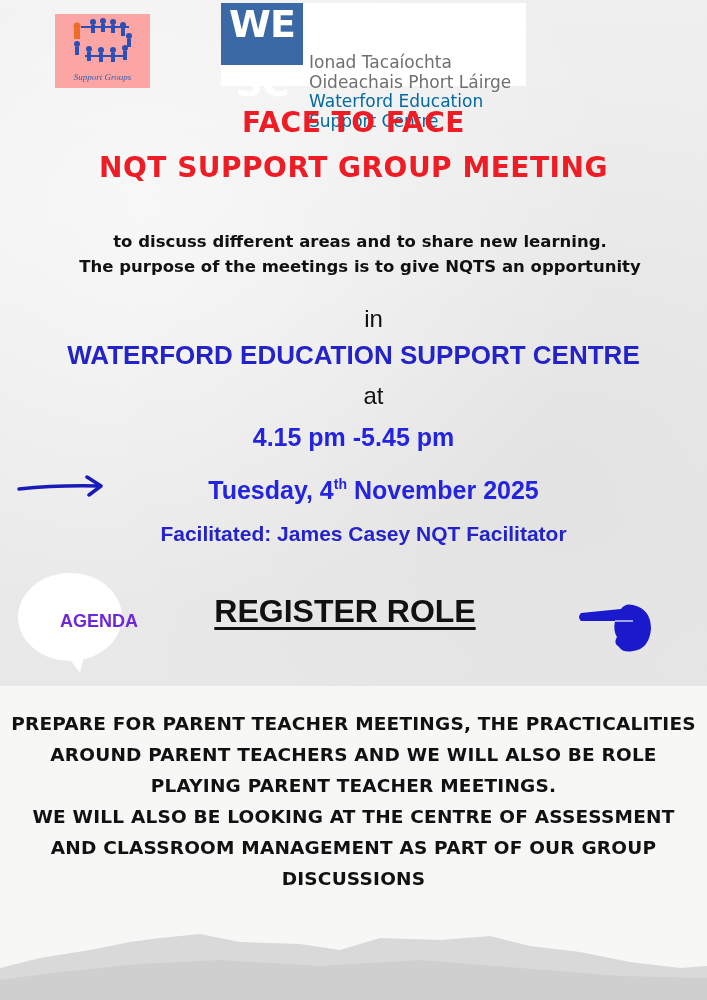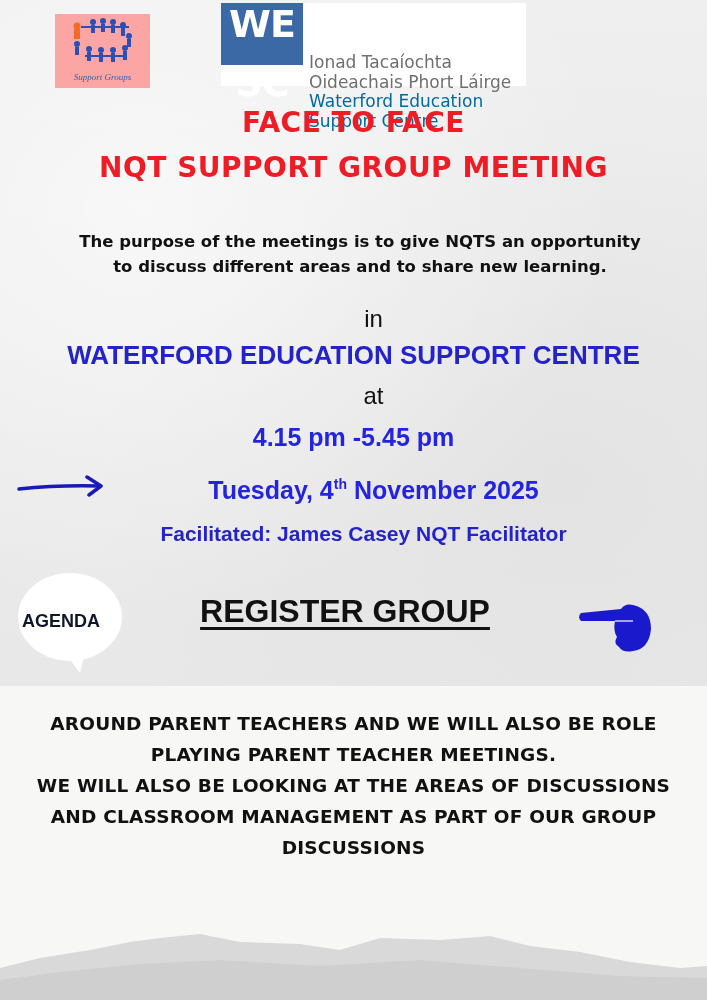--- a/index.html
+++ b/index.html
@@ -52,22 +52,22 @@
 
   .venue { top: 340px; font-family: "Liberation Sans", sans-serif; font-weight: bold; font-size: 26px; color: #2323c9; }
   .time  { top: 423px; font-family: "Liberation Sans", sans-serif; font-weight: bold; font-size: 25px; color: #2323e0; }
   .date  { top: 476px; left: 20px; font-family: "Liberation Sans", sans-serif; font-weight: bold; font-size: 25px; color: #2323e0; }
   .date sup { font-size: 14px; vertical-align: 10px; }
   .facil { top: 522px; left: 10px; font-family: "Liberation Sans", sans-serif; font-weight: bold; font-size: 21px; color: #2323c9; }
 
   .arrow-left { left: 17px; top: 475px; }
 
   .agenda-bubble { left: 10px; top: 573px; width: 110px; height: 100px; }
-  .agenda-label { position: absolute; left: 12px; top: 38px; width: 125px; text-align: left;
-    font-family: "Liberation Sans", sans-serif; font-weight: bold; font-size: 18px; color: #0f172a; }
+  .agenda-label { position: absolute; left: 3px; top: 38px; width: 125px; text-align: right;
+    font-family: "Liberation Sans", sans-serif; font-weight: bold; font-size: 18px; color: #6d28d9; }
 
   .register { top: 593px; left: 190px; width: 310px; text-align: center;
     font-family: "Liberation Sans", sans-serif; font-weight: bold; font-size: 32px; color: #111;
     text-decoration: underline; text-decoration-thickness: 3px; text-underline-offset: 5px; cursor: pointer; }
 
   .hand { left: 575px; top: 603px; }
 
   .focus { top: 708px; left: 0; width: 707px; text-align: center;
     font-family: "DejaVu Sans", sans-serif; font-weight: bold; font-size: 18.5px; line-height: 31px; color: #111; letter-spacing: 0.2px; }
   .focus span { display: block; }
@@ -125,22 +125,22 @@
     <div class="grey">Oideachais Phort Láirge</div>
     <div class="navy">Waterford Education</div>
     <div class="navy">Support Centre</div>
   </div>
 </div>
 
 <div class="abs center title t1">FACE TO FACE</div>
 <div class="abs center title t2">NQT SUPPORT GROUP MEETING</div>
 
 <div class="abs purpose purpose-wrap" style="text-align:center;">
+  <div>to discuss different areas and to share new learning.</div>
   <div>The purpose of the meetings is to give NQTS an opportunity</div>
-  <div>to discuss different areas and to share new learning.</div>
 </div>
 
 <div class="abs center in-at in">in</div>
 <div class="abs center venue">WATERFORD EDUCATION SUPPORT CENTRE</div>
 <div class="abs center in-at at">at</div>
 <div class="abs center time">4.15 pm -5.45 pm</div>
 
 <svg class="abs arrow-left" width="88" height="22" viewBox="0 0 88 22">
   <path d="M2 14 Q40 10 82 11" stroke="#1a1ab8" stroke-width="3.5" fill="none" stroke-linecap="round"></path>
   <path d="M70 2 L84 11 L72 20" stroke="#1a1ab8" stroke-width="3.5" fill="none" stroke-linecap="round" stroke-linejoin="round"></path>
@@ -152,26 +152,27 @@
 <div class="abs center facil">Facilitated: James Casey NQT Facilitator</div>
 
 <div class="abs agenda-bubble">
   <svg width="125" height="100" viewBox="0 0 125 100" style="position:absolute;left:0;top:0;">
     <ellipse cx="60" cy="44" rx="52" ry="44" fill="#ffffff"></ellipse>
     <path d="M55 80 L70 100 L75 80 Z" fill="#ffffff"></path>
   </svg>
   <div class="agenda-label">AGENDA</div>
 </div>
 
-<div class="abs register">REGISTER GROUP</div>
+<div class="abs register">REGISTER ROLE</div>
 
 <svg class="abs hand" width="80" height="50" viewBox="0 0 80 50">
   <path d="M6 10 Q2 14 6 18 L40 18 Q38 28 42 34 Q38 40 44 44 Q48 50 58 48 Q74 46 76 26 Q76 6 58 2 Q50 0 46 6 L6 10 Z" fill="#1a1acc"></path>
   <path d="M40 18 L58 18" stroke="#ffffff" stroke-width="1.2"></path>
 </svg>
 
 <div class="abs focus">
+  <span>PREPARE FOR PARENT TEACHER MEETINGS, THE PRACTICALITIES</span>
   <span>AROUND PARENT TEACHERS AND WE WILL ALSO BE ROLE</span>
   <span>PLAYING PARENT TEACHER MEETINGS.</span>
-  <span>WE WILL ALSO BE LOOKING AT THE AREAS OF DISCUSSIONS</span>
+  <span>WE WILL ALSO BE LOOKING AT THE CENTRE OF ASSESSMENT</span>
   <span>AND CLASSROOM MANAGEMENT AS PART OF OUR GROUP</span>
   <span>DISCUSSIONS</span>
 </div>
 
 </body></html>

